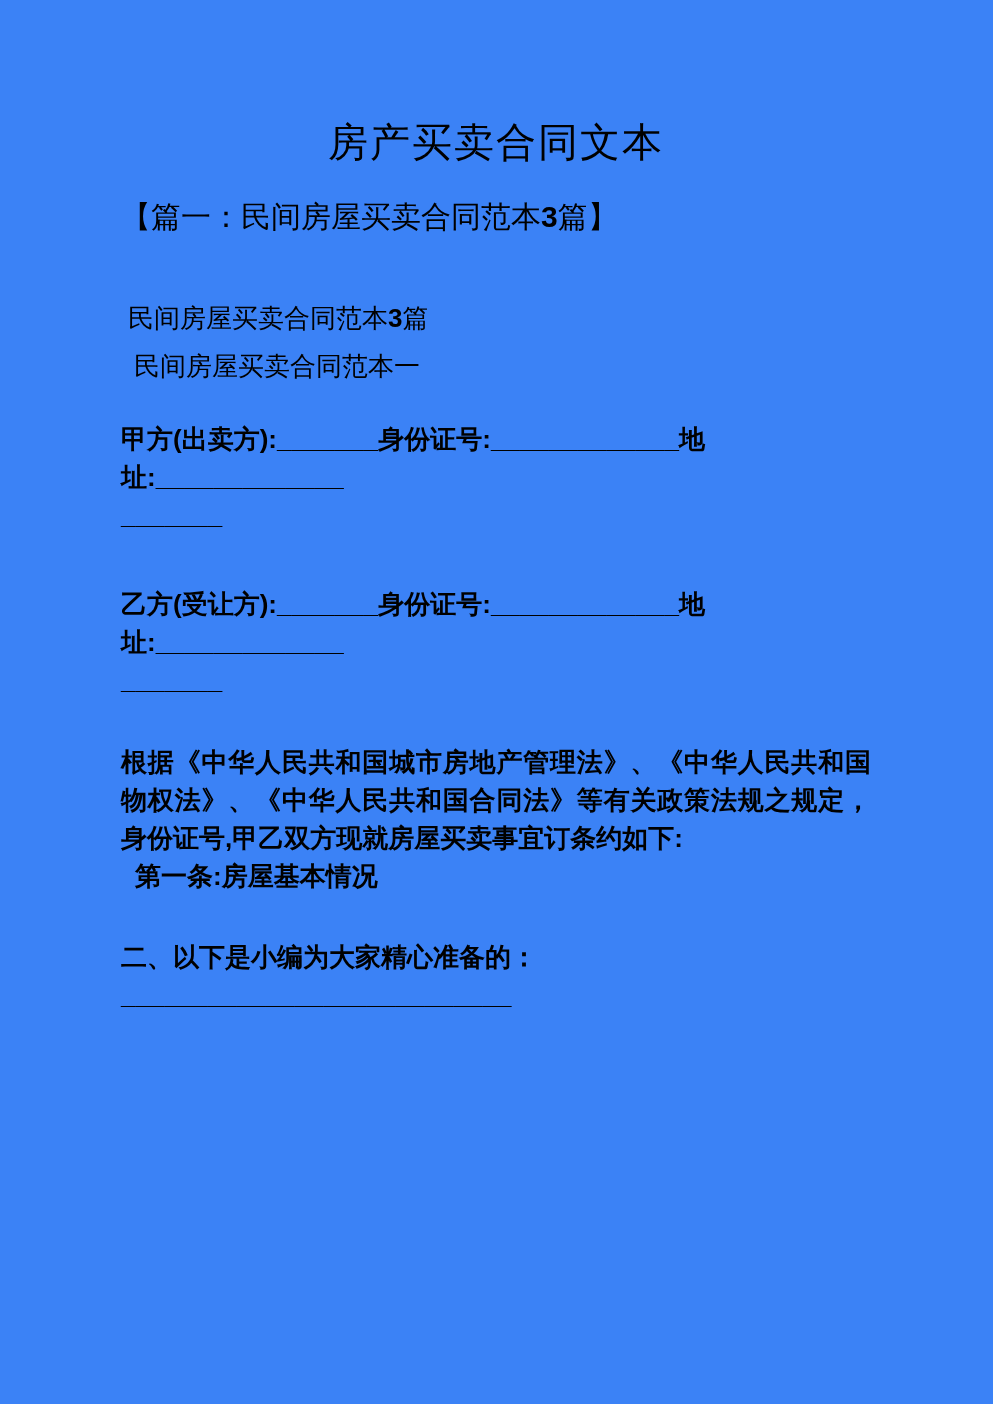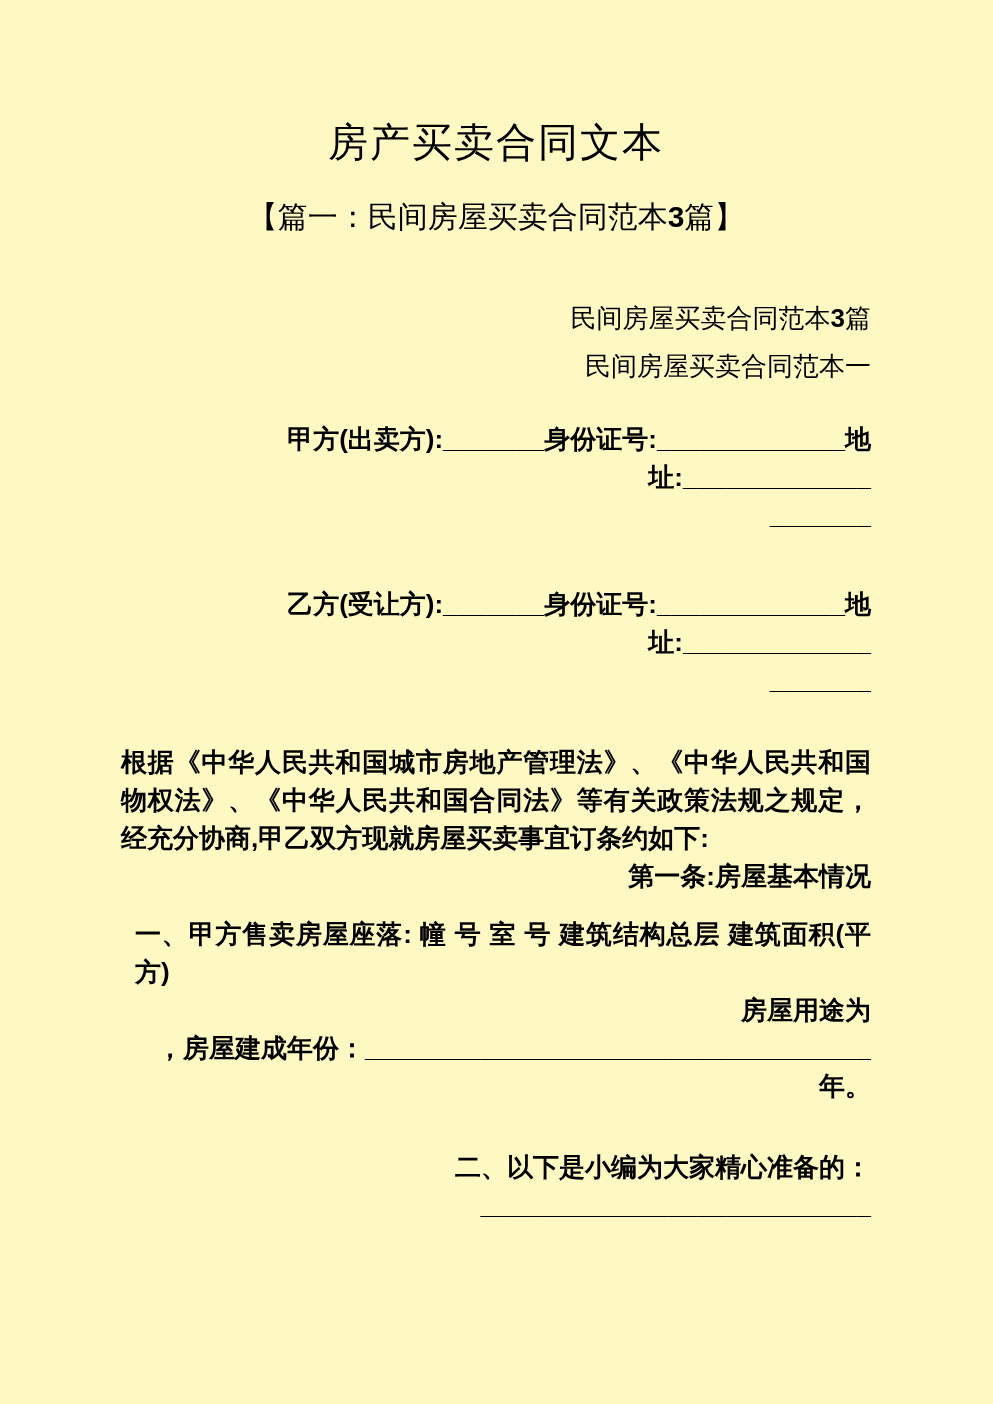--- a/index.html
+++ b/index.html
@@ -4,36 +4,35 @@
 <style>
   html, body {
     margin: 0;
     padding: 0;
     background: #ffffff;
   }
   .page {
     position: relative;
     width: 993px;
     height: 1404px;
-    background: #fef9c3;
+    background: #3b82f6;
     color: #000000;
     overflow: hidden;
     font-family: "Liberation Sans", "DejaVu Sans", sans-serif;
   }
   .content {
     padding: 0 122px 0 121px;
   }
   
   .body-line {
     font-size: 26px;
     line-height: 38px;
     font-weight: bold;
     font-family: "Liberation Sans", "DejaVu Sans", sans-serif;
     margin: 0;
-    text-align: right;
   }
   .serif-line {
     font-family: "Liberation Serif", "DejaVu Serif", serif;
     font-weight: normal;
   }
   .justify { text-align: justify; }
   .num {
     font-family: "Liberation Sans", "DejaVu Sans", sans-serif;
     font-weight: bold;
   }
@@ -44,21 +43,21 @@
     line-height: 50px;
     letter-spacing: 2px;
     text-align: center;
     font-family: "Liberation Serif", "DejaVu Serif", serif;
     font-weight: normal;
   }
   .doc-subtitle {
     margin: 29px 0 0 0;
     font-size: 30px;
     line-height: 40px;
-    text-align: center;
+    text-align: left;
     font-family: "Liberation Serif", "DejaVu Serif", serif;
     font-weight: normal;
   }
   .sample-heading   { margin-top: 62px; padding-left: 7px;  }
   .intro-para       { margin-top: 52px; }
   .sample-one       { margin-top: 10px; padding-left: 13px; }
   .party-block-a    { margin-top: 34px; }
   .party-block-b    { margin-top: 51px; }
   .legal-para       { margin-top: 44px; }
   .clause1-heading  { margin-top: 0; padding-left: 14px; }
@@ -85,26 +84,21 @@
     <div class="party-block-a">
       <p class="body-line"><span>甲方(出卖方):</span><span class="blank">_______</span><span>身份证号:</span><span class="blank">_____________</span><span>地址:</span><span class="blank">_____________</span></p>
       <p class="body-line"><span class="blank">_______</span></p>
     </div>
 
     <div class="party-block-b">
       <p class="body-line"><span>乙方(受让方):</span><span class="blank">_______</span><span>身份证号:</span><span class="blank">_____________</span><span>地址:</span><span class="blank">_____________</span></p>
       <p class="body-line"><span class="blank">_______</span></p>
     </div>
 
-    <p class="body-line justify legal-para">根据《中华人民共和国城市房地产管理法》、《中华人民共和国物权法》、《中华人民共和国合同法》等有关政策法规之规定，经充分协商,甲乙双方现就房屋买卖事宜订条约如下:</p>
+    <p class="body-line justify legal-para">根据《中华人民共和国城市房地产管理法》、《中华人民共和国物权法》、《中华人民共和国合同法》等有关政策法规之规定，身份证号,甲乙双方现就房屋买卖事宜订条约如下:</p>
 
     <p class="body-line clause1-heading">第一条:房屋基本情况</p>
 
-    <div class="clause1-item">
-      <p class="body-line justify clause1-indent">一、甲方售卖房屋座落: 幢 号 室 号 建筑结构总层 建筑面积(平方)</p>
-      <p class="body-line">房屋用途为</p>
-      <p class="body-line"><span>，房屋建成年份：</span><span class="blank">___________________________________</span><span>年。</span></p>
-    </div>
 
     <p class="body-line clause2-line"><span>二、以下是小编为大家精心准备的：</span><span class="blank">___________________________</span></p>
 
   </div>
 </div>
 
 </body></html>

